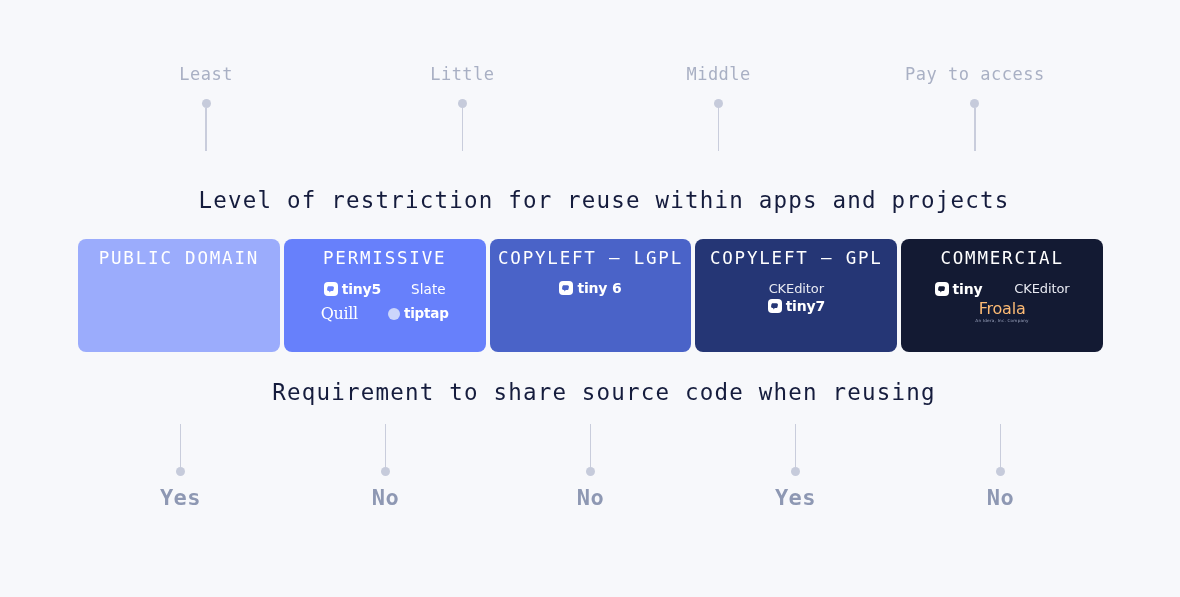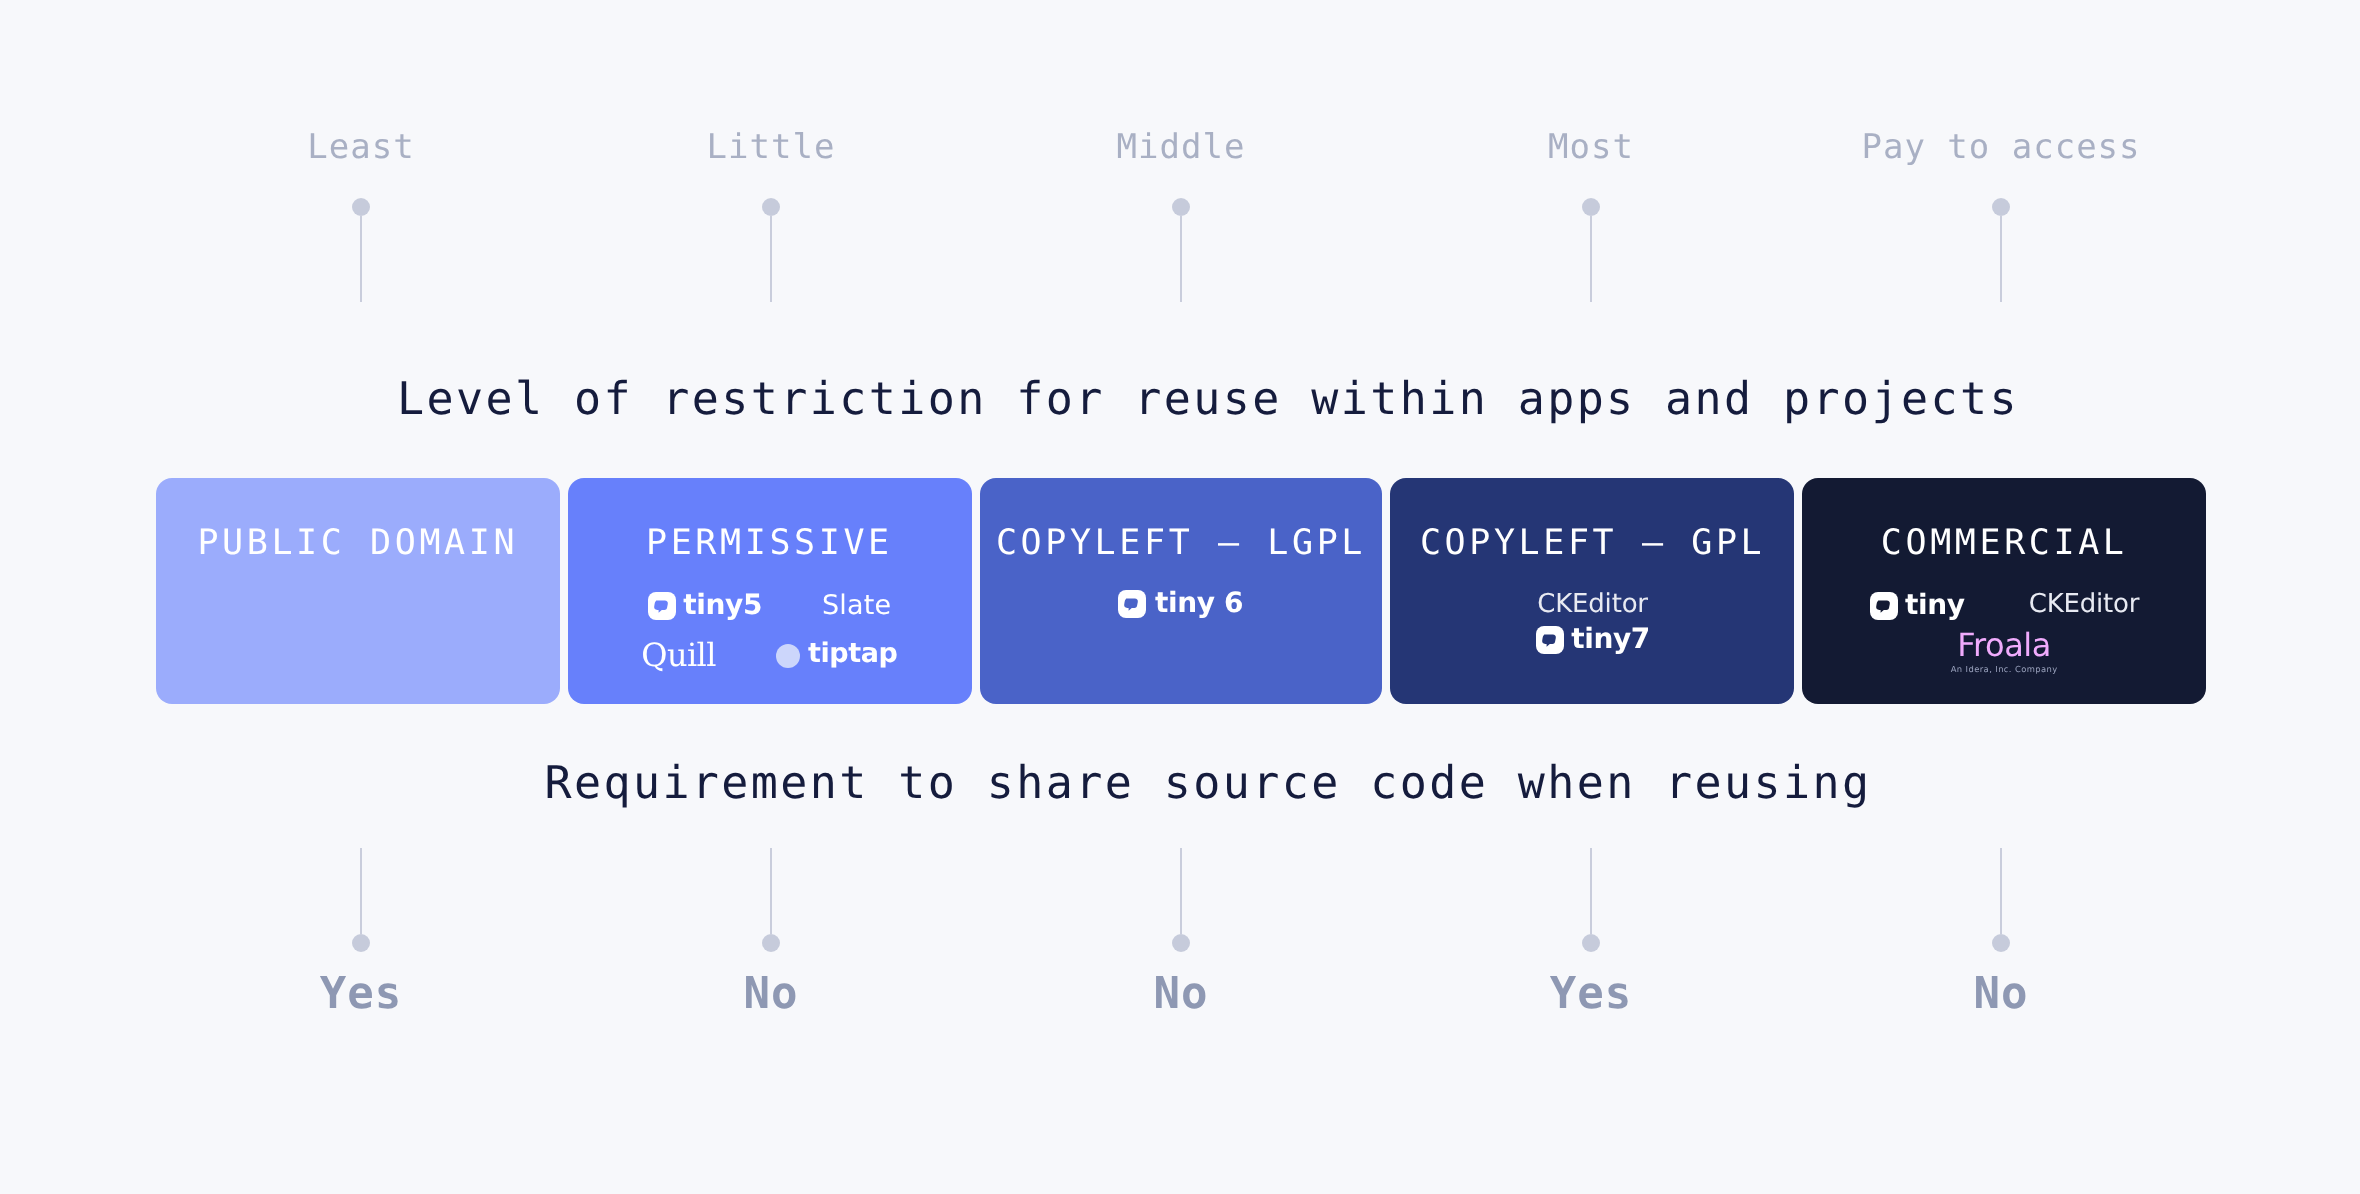--- a/index.html
+++ b/index.html
@@ -86,21 +86,21 @@
     height: 113px;
     display: flex;
     gap: 4px;
   }
   .cell {
     flex: 1 1 0;
     border-radius: 8px;
     display: flex;
     flex-direction: column;
     align-items: center;
-    padding-top: 23px;
+    padding-top: 9px;
     overflow: hidden;
   }
   .cell-title {
     font-size: 17.5px;
     letter-spacing: 1.8px;
     color: #ffffff;
     font-family: "DejaVu Sans Mono", "Liberation Mono", monospace;
     white-space: nowrap;
   }
   .logo-rows {
@@ -174,21 +174,21 @@
     letter-spacing: -0.2px;
   }
   .froala-wrap {
     display: flex;
     flex-direction: column;
     align-items: center;
     line-height: 1;
   }
   .froala-text {
     font-size: 16px;
-    color: #f0abfc;
+    color: #fdba74;
     font-family: "DejaVu Sans", "Liberation Sans", sans-serif;
     letter-spacing: -0.2px;
   }
   .froala-sub {
     font-size: 4.2px;
     color: #9aa2bd;
     font-family: "DejaVu Sans", "Liberation Sans", sans-serif;
     letter-spacing: 0.2px;
     margin-top: 2px;
   }
@@ -230,25 +230,20 @@
       <div class="marker-label-top">Little</div>
       <div class="marker-dot"></div>
       <div class="marker-stem"></div>
     </div>
     <div class="marker-col">
       <div class="marker-label-top">Middle</div>
       <div class="marker-dot"></div>
       <div class="marker-stem"></div>
     </div>
     <div class="marker-col">
-      <div class="marker-label-top">Most</div>
-      <div class="marker-dot"></div>
-      <div class="marker-stem"></div>
-    </div>
-    <div class="marker-col">
       <div class="marker-label-top">Pay to access</div>
       <div class="marker-dot"></div>
       <div class="marker-stem"></div>
     </div>
   </div>
 
   <div class="heading heading-top">Level of restriction for reuse within apps and projects</div>
 
   <div class="bar">
 

